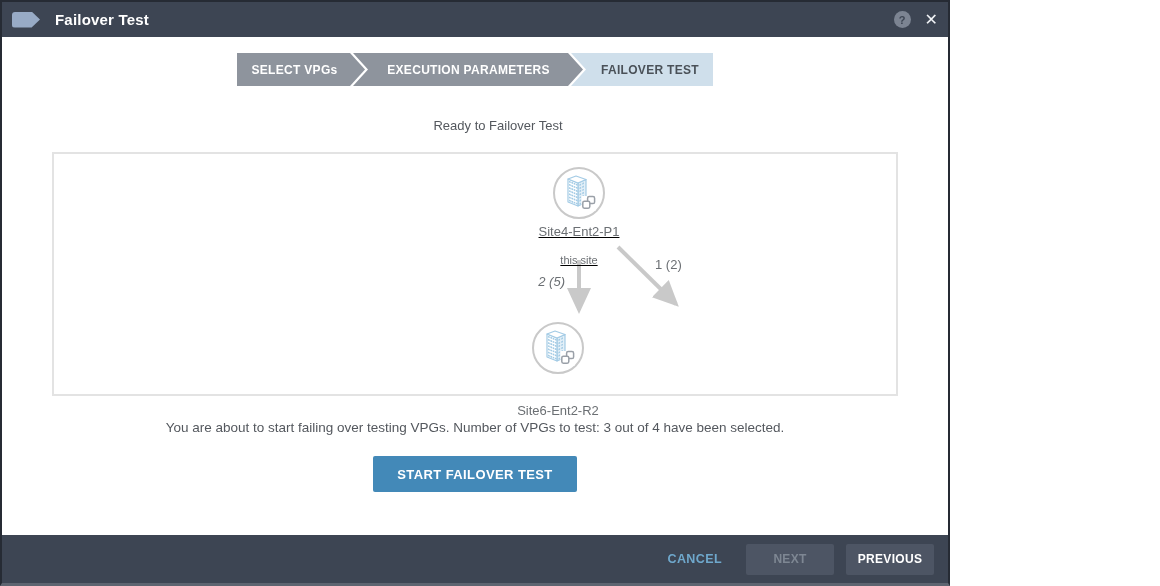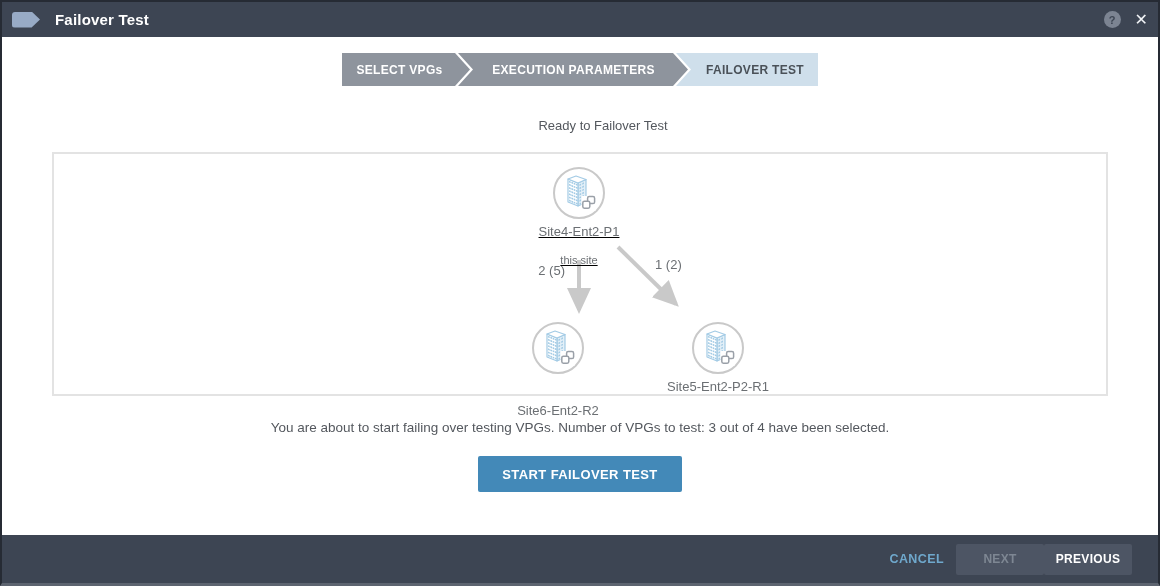--- a/index.html
+++ b/index.html
@@ -1,20 +1,20 @@
 <!DOCTYPE html>
 <html style="--header-bg: #3d4553; --accent-blue: #4389b8; --step-gray: #8e949d; --step-active-bg: #cfdfeb;"><head>
 <meta charset="utf-8">
 <style>
   * { box-sizing: border-box; margin: 0; padding: 0; }
   html, body { width: 1160px; height: 586px; }
   body { font-family: "Liberation Sans", sans-serif; background: #fff; }
 
   .window {
-    width: 1160px; height: 586px;
+    width: 950px; height: 586px;
     border: 2px solid #262b34;
     border-bottom: 3px solid #5d6470;
     display: flex; flex-direction: column;
     background: #f97316;
   }
 
   
   .titlebar {
     height: 35px; flex: 0 0 35px;
     background: var(--header-bg, #3d4553);
@@ -99,21 +99,21 @@
     font-family: "Liberation Sans", sans-serif;
     font-size: 13px; font-weight: 700; letter-spacing: 0.4px;
     padding: 8px 24px; cursor: pointer;
   }
 
   
   .footer {
     flex: 0 0 48px; height: 48px;
     background: var(--header-bg, #3d4553);
     display: flex; align-items: center; justify-content: flex-end;
-    padding-right: 26px; 
+    padding-right: 14px; gap: 12px;
   }
   .cancel-link {
     color: #6fa8cc; font-size: 12.5px; font-weight: 700; letter-spacing: 0.4px;
     margin-right: 12px; cursor: pointer; background: none; border: none;
     font-family: "Liberation Sans", sans-serif;
   }
   .footer-btn {
     width: 88px; height: 31px;
     background: #4d5564; border: none; border-radius: 2px;
     color: #fff; font-size: 12px; font-weight: 700; letter-spacing: 0.3px;
@@ -186,28 +186,22 @@
         <div class="site-note">this site</div>
       </div>
 
       <div class="site" style="left:504px; top:167px;gap:24px;">
         <svg width="54" height="54" viewBox="0 0 54 54">
             <use href="#site-glyph"></use>
           </svg>
         <div class="site-label">Site6-Ent2-R2</div>
       </div>
 
-      <div class="site" style="left:664px; top:167px;">
-        <svg width="54" height="54" viewBox="0 0 54 54">
-            <use href="#site-glyph"></use>
-          </svg>
-        <div class="site-label">Site5-Ent2-P2-R1</div>
-      </div>
-
-      <div class="edge-label edge-label-left" style="left:451px; top:109px;">2 (5)</div>
+
+      <div class="edge-label edge-label-left" style="left:451px; top:120px;font-style:italic;">2 (5)</div>
       <div class="edge-label" style="left:601px; top:103px;">1 (2)</div>
     </div>
 
     <div class="msg msg-1">You are about to start failing over testing VPGs. Number of VPGs to test: 3 out of 4 have been selected.</div>
 
     <button class="start-btn">START FAILOVER TEST</button>
   </div>
 
   <div class="footer">
     <button class="cancel-link">CANCEL</button>

